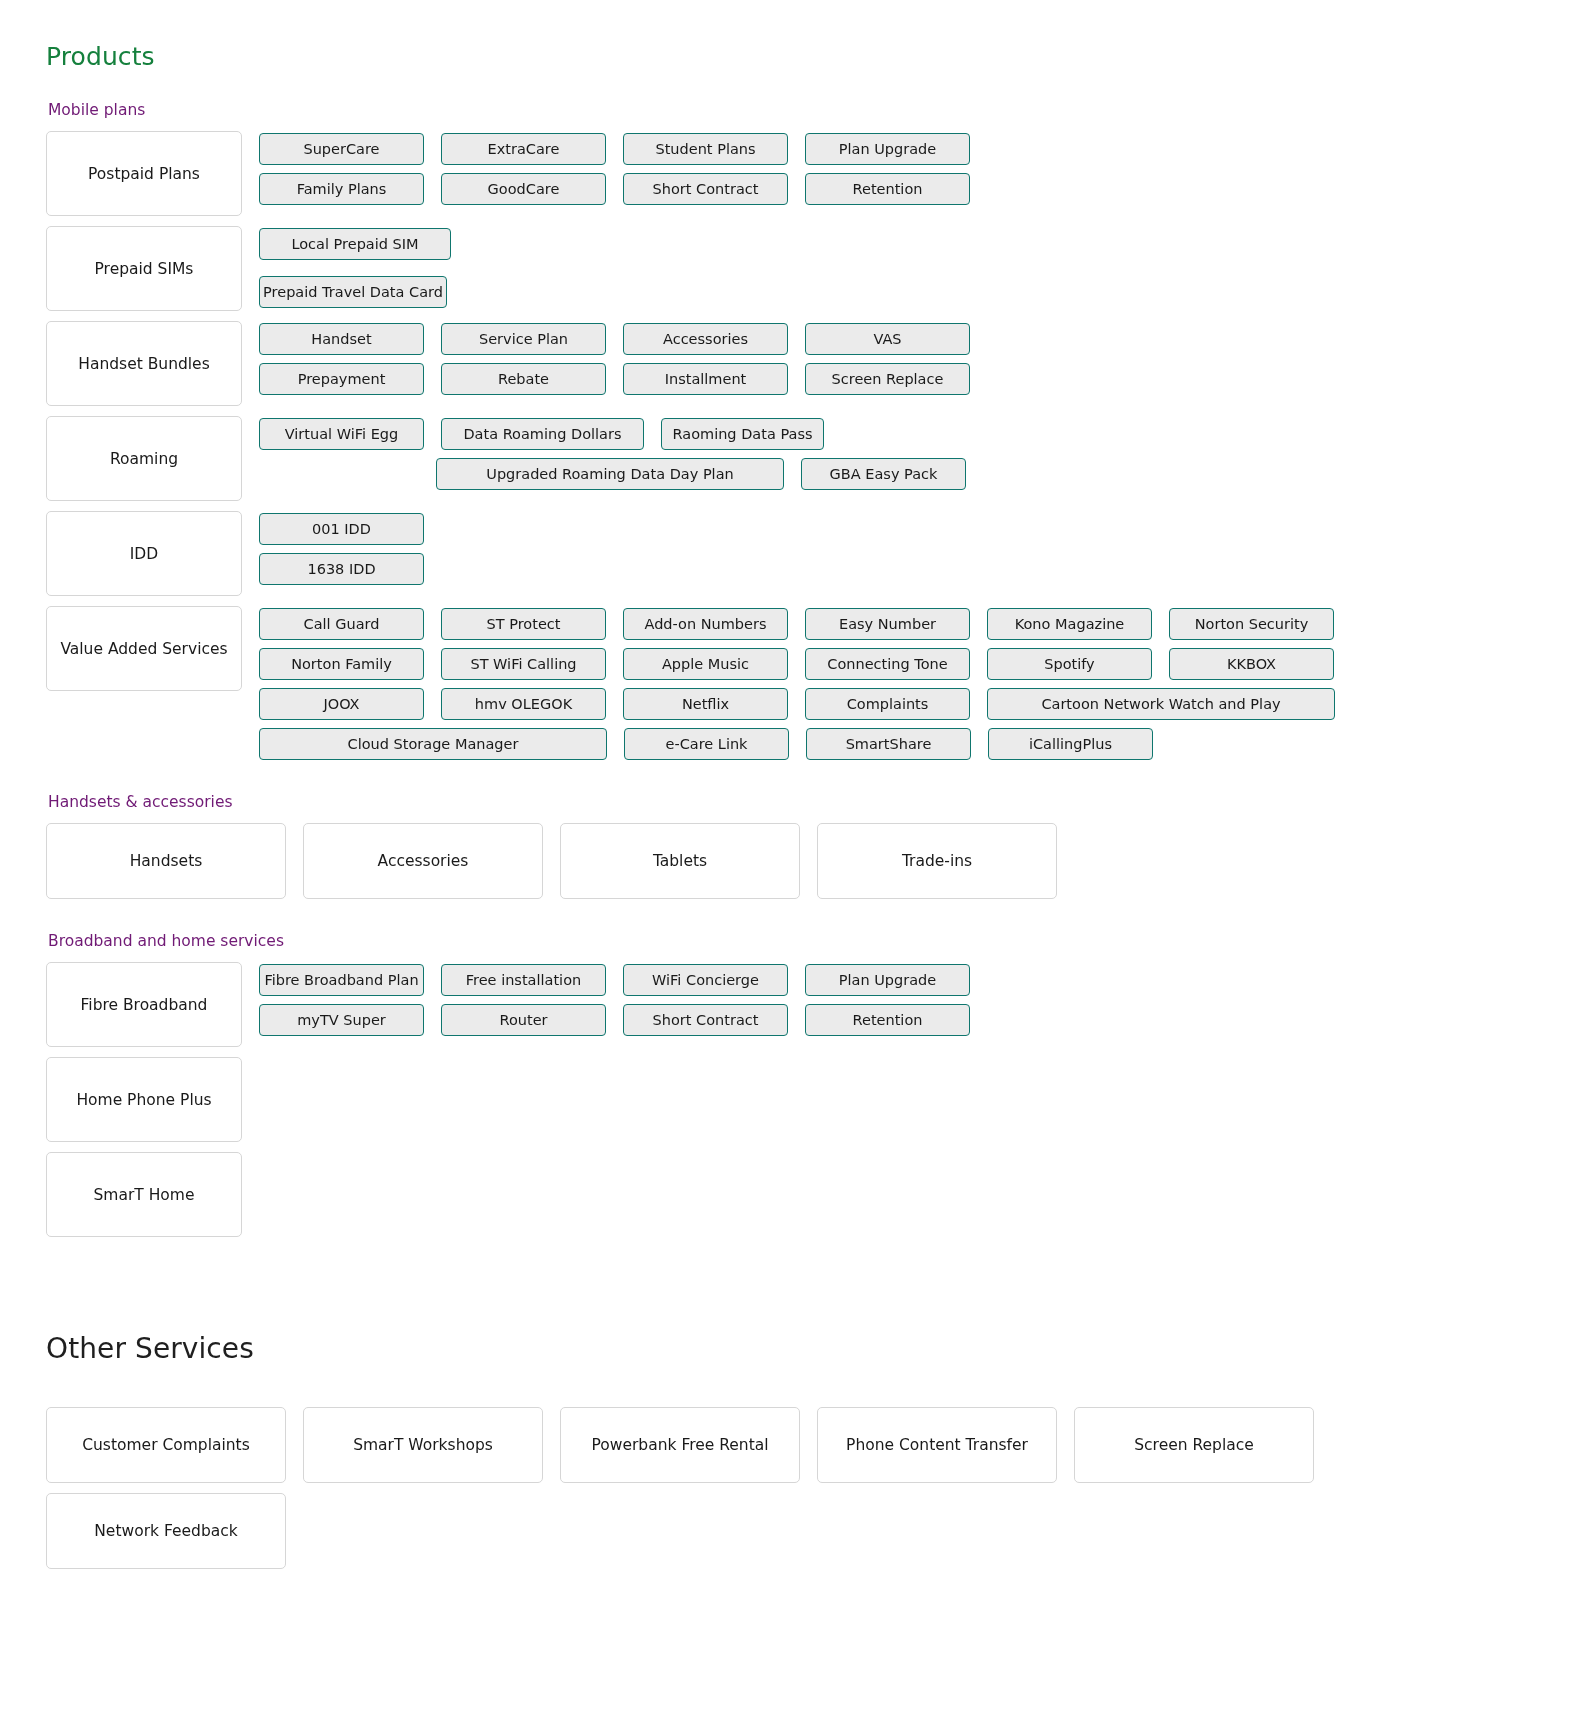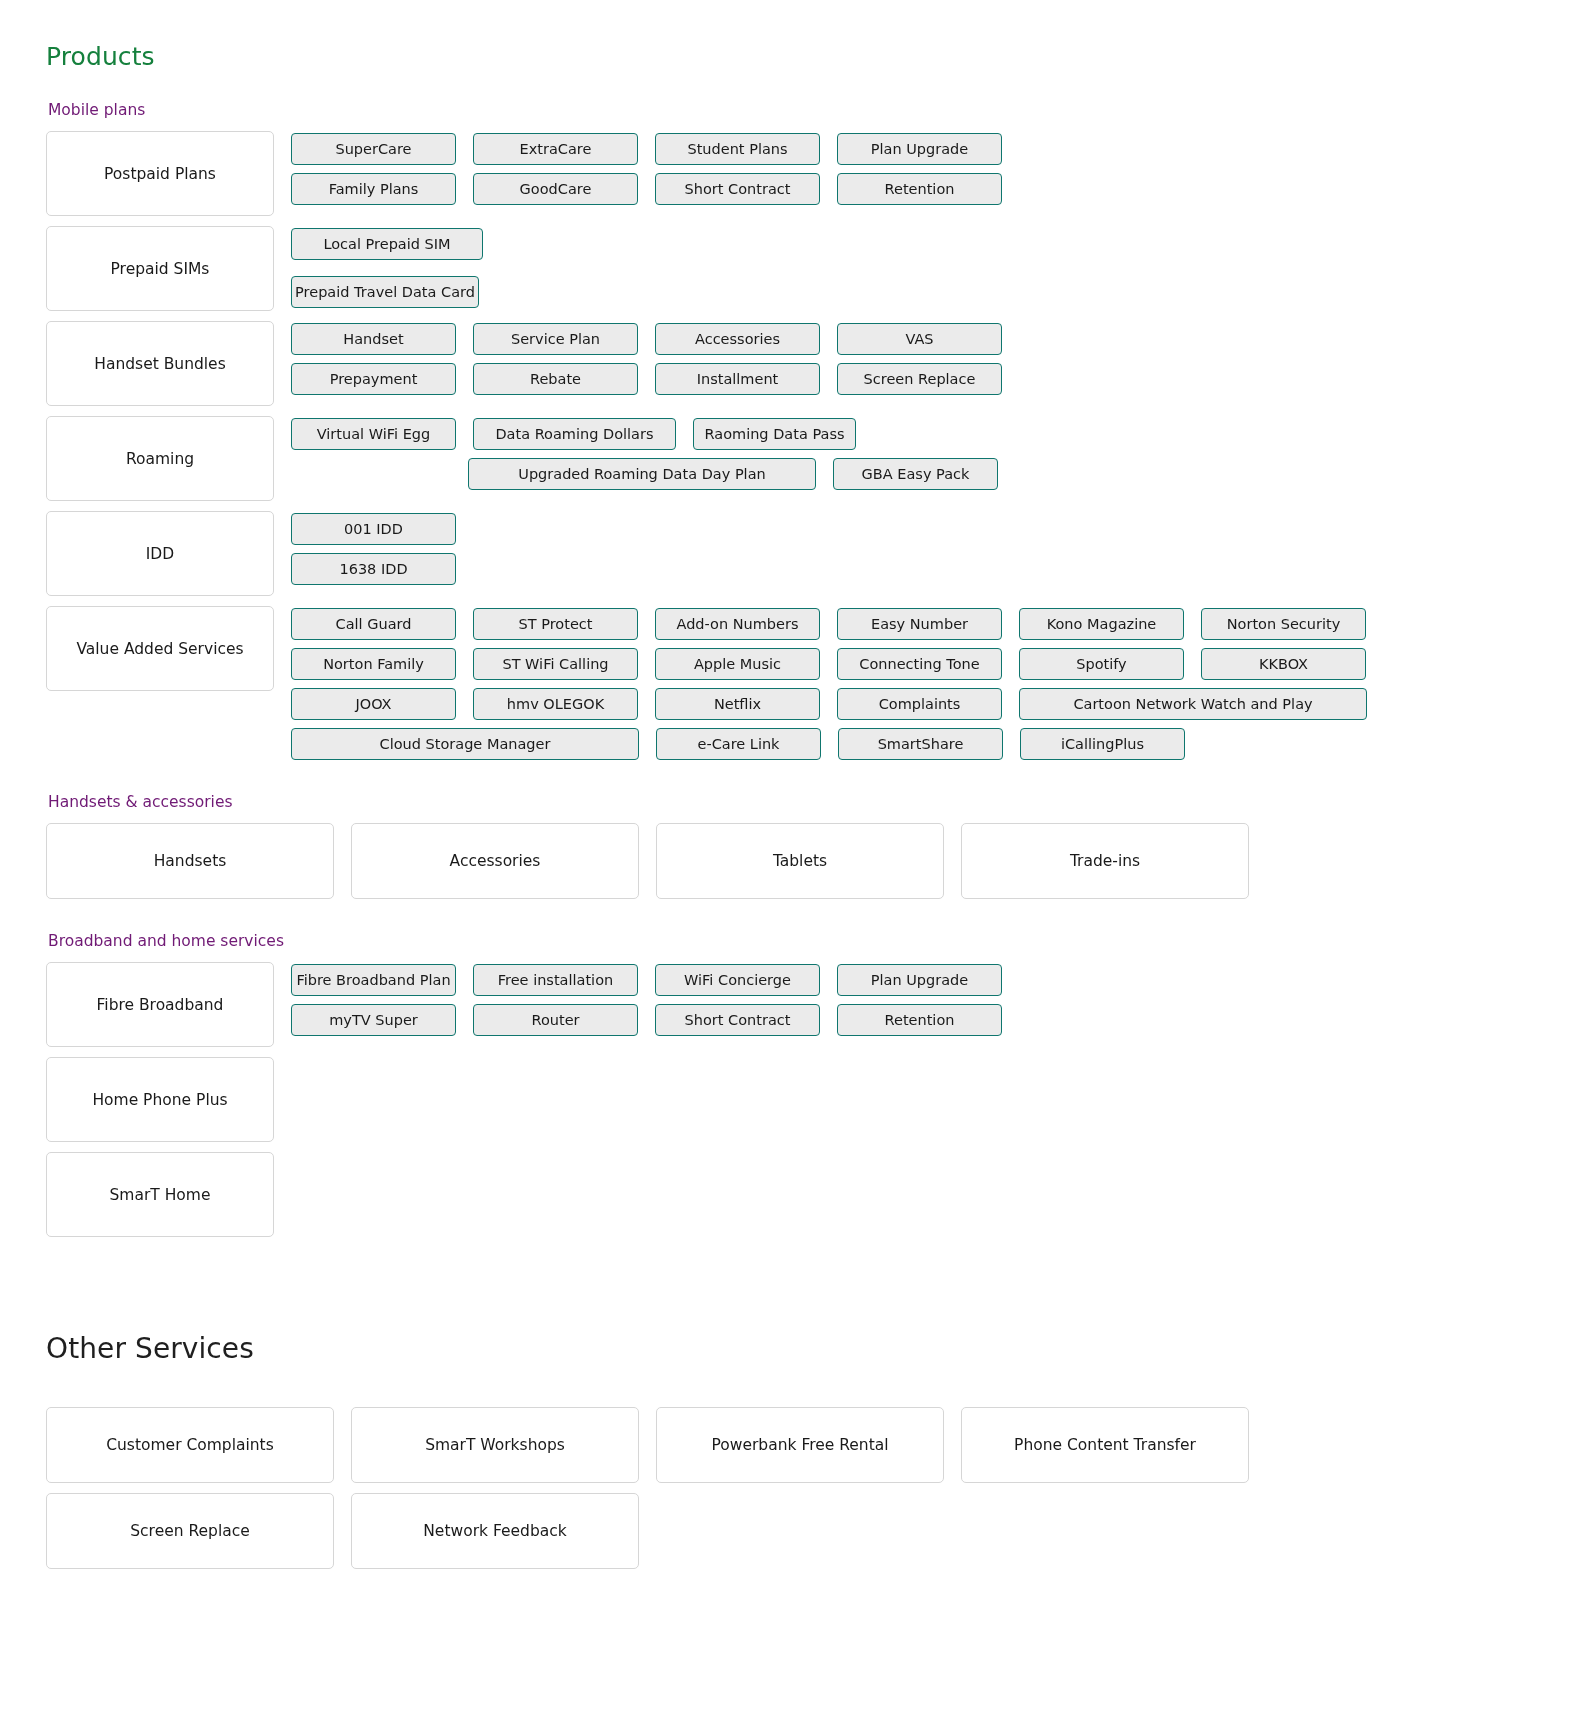--- a/index.html
+++ b/index.html
@@ -39,21 +39,21 @@
   }
   .group-block { margin-bottom: 33px; }
 
   
   .prod-row {
     display: flex;
     align-items: flex-start;
     margin-bottom: 10px;
   }
   .cat-card {
-    width: 228px;
+    width: 196px;
     min-height: 76px;
     border: 1px solid #d6d6d6;
     border-radius: 5px;
     background: #ffffff;
     display: flex;
     align-items: center;
     justify-content: center;
     text-align: center;
     font-size: 15.5px;
     color: #1a1a1a;
@@ -93,21 +93,21 @@
   .chip.w-roamwide { width: 348px; }
 
   
   .card-row {
     display: flex;
     flex-wrap: wrap;
     gap: 10px 17px;
     margin-bottom: 10px;
   }
   .big-card {
-    width: 288px;
+    width: 240px;
     height: 76px;
     border: 1px solid #d6d6d6;
     border-radius: 5px;
     background: #ffffff;
     display: flex;
     align-items: center;
     justify-content: center;
     text-align: center;
     font-size: 15.5px;
     color: #1a1a1a;

